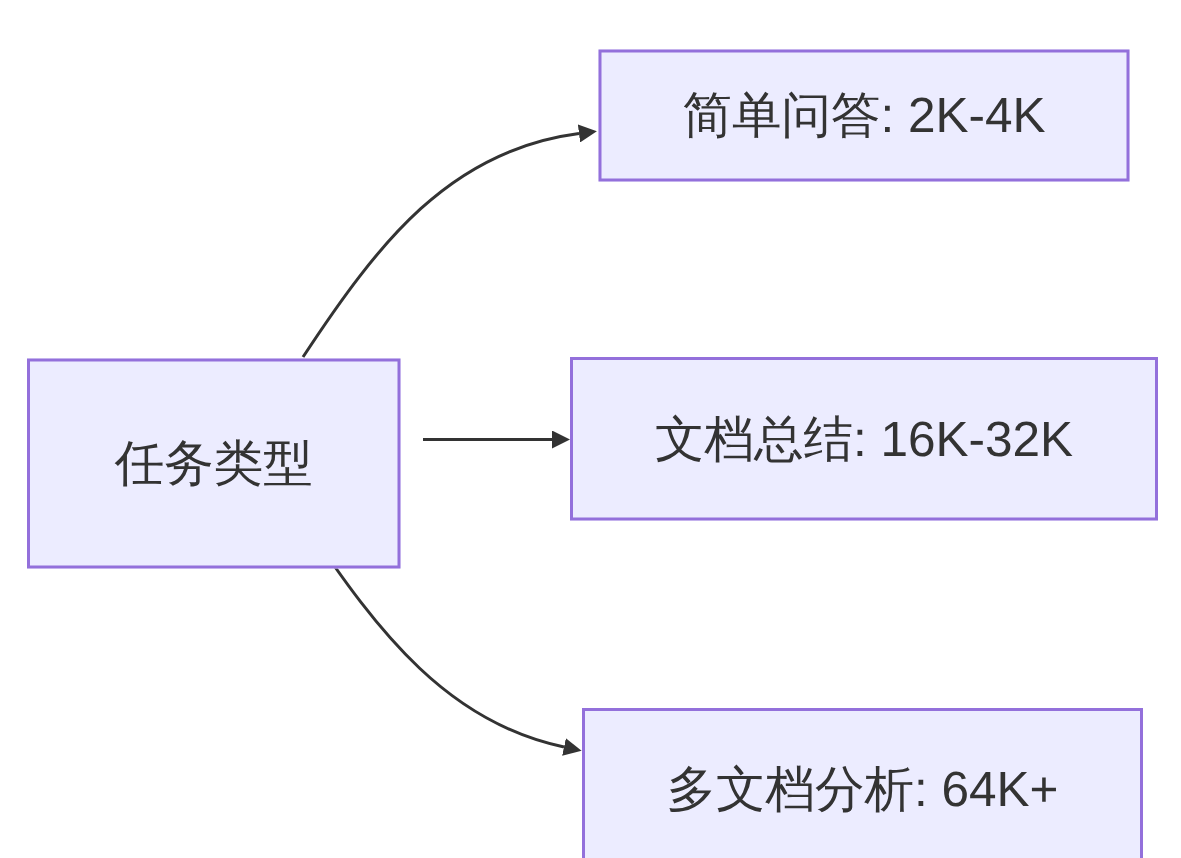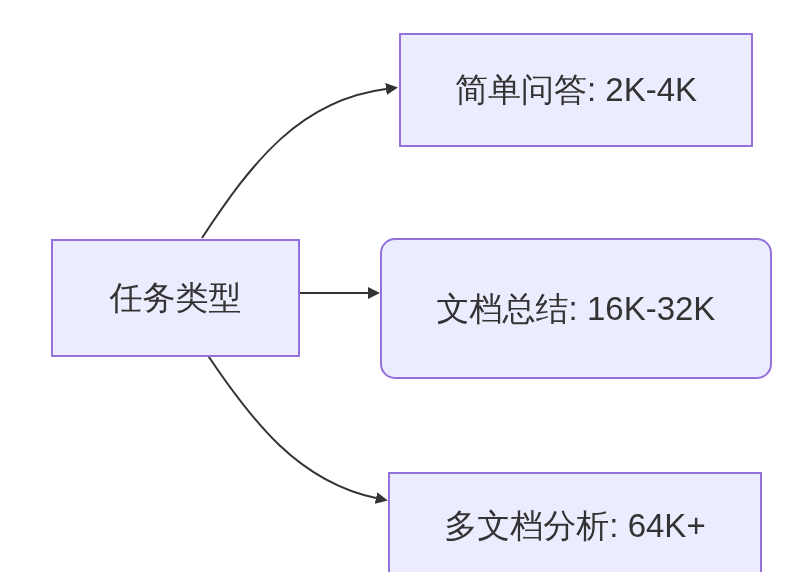--- a/index.html
+++ b/index.html
@@ -34,23 +34,23 @@
     border: 2px solid #9370DB;
     color: #333333;
     font-size: 33px;
     line-height: 1.2;
     display: flex;
     align-items: center;
     justify-content: center;
     text-align: center;
     white-space: nowrap;
   }
-  .node-root   { left: 51px;  top: 239px; width: 249px; height: 118px; }
-  .node-qa     { left: 399px; top: 33px;  width: 354px; height: 114px; }
-  .node-sum    { left: 380px; top: 238px; width: 392px; height: 141px; border-radius: 15px; }
+  .node-root   { left: 18px;  top: 239px; width: 249px; height: 140px; }
+  .node-qa     { left: 399px; top: 33px;  width: 354px; height: 88px; }
+  .node-sum    { left: 380px; top: 238px; width: 392px; height: 109px; }
   .node-multi  { left: 388px; top: 472px; width: 374px; height: 108px; }
 </style>
 </head>
 <body>
 
 <div class="canvas">
 
   <svg class="edges" viewBox="0 0 787 572" xmlns="http://www.w3.org/2000/svg" aria-hidden="true">
     <defs>
       <marker id="arrowhead" viewBox="0 0 10 10" refX="0" refY="5" markerWidth="12" markerHeight="12" markerUnits="userSpaceOnUse" orient="auto">

